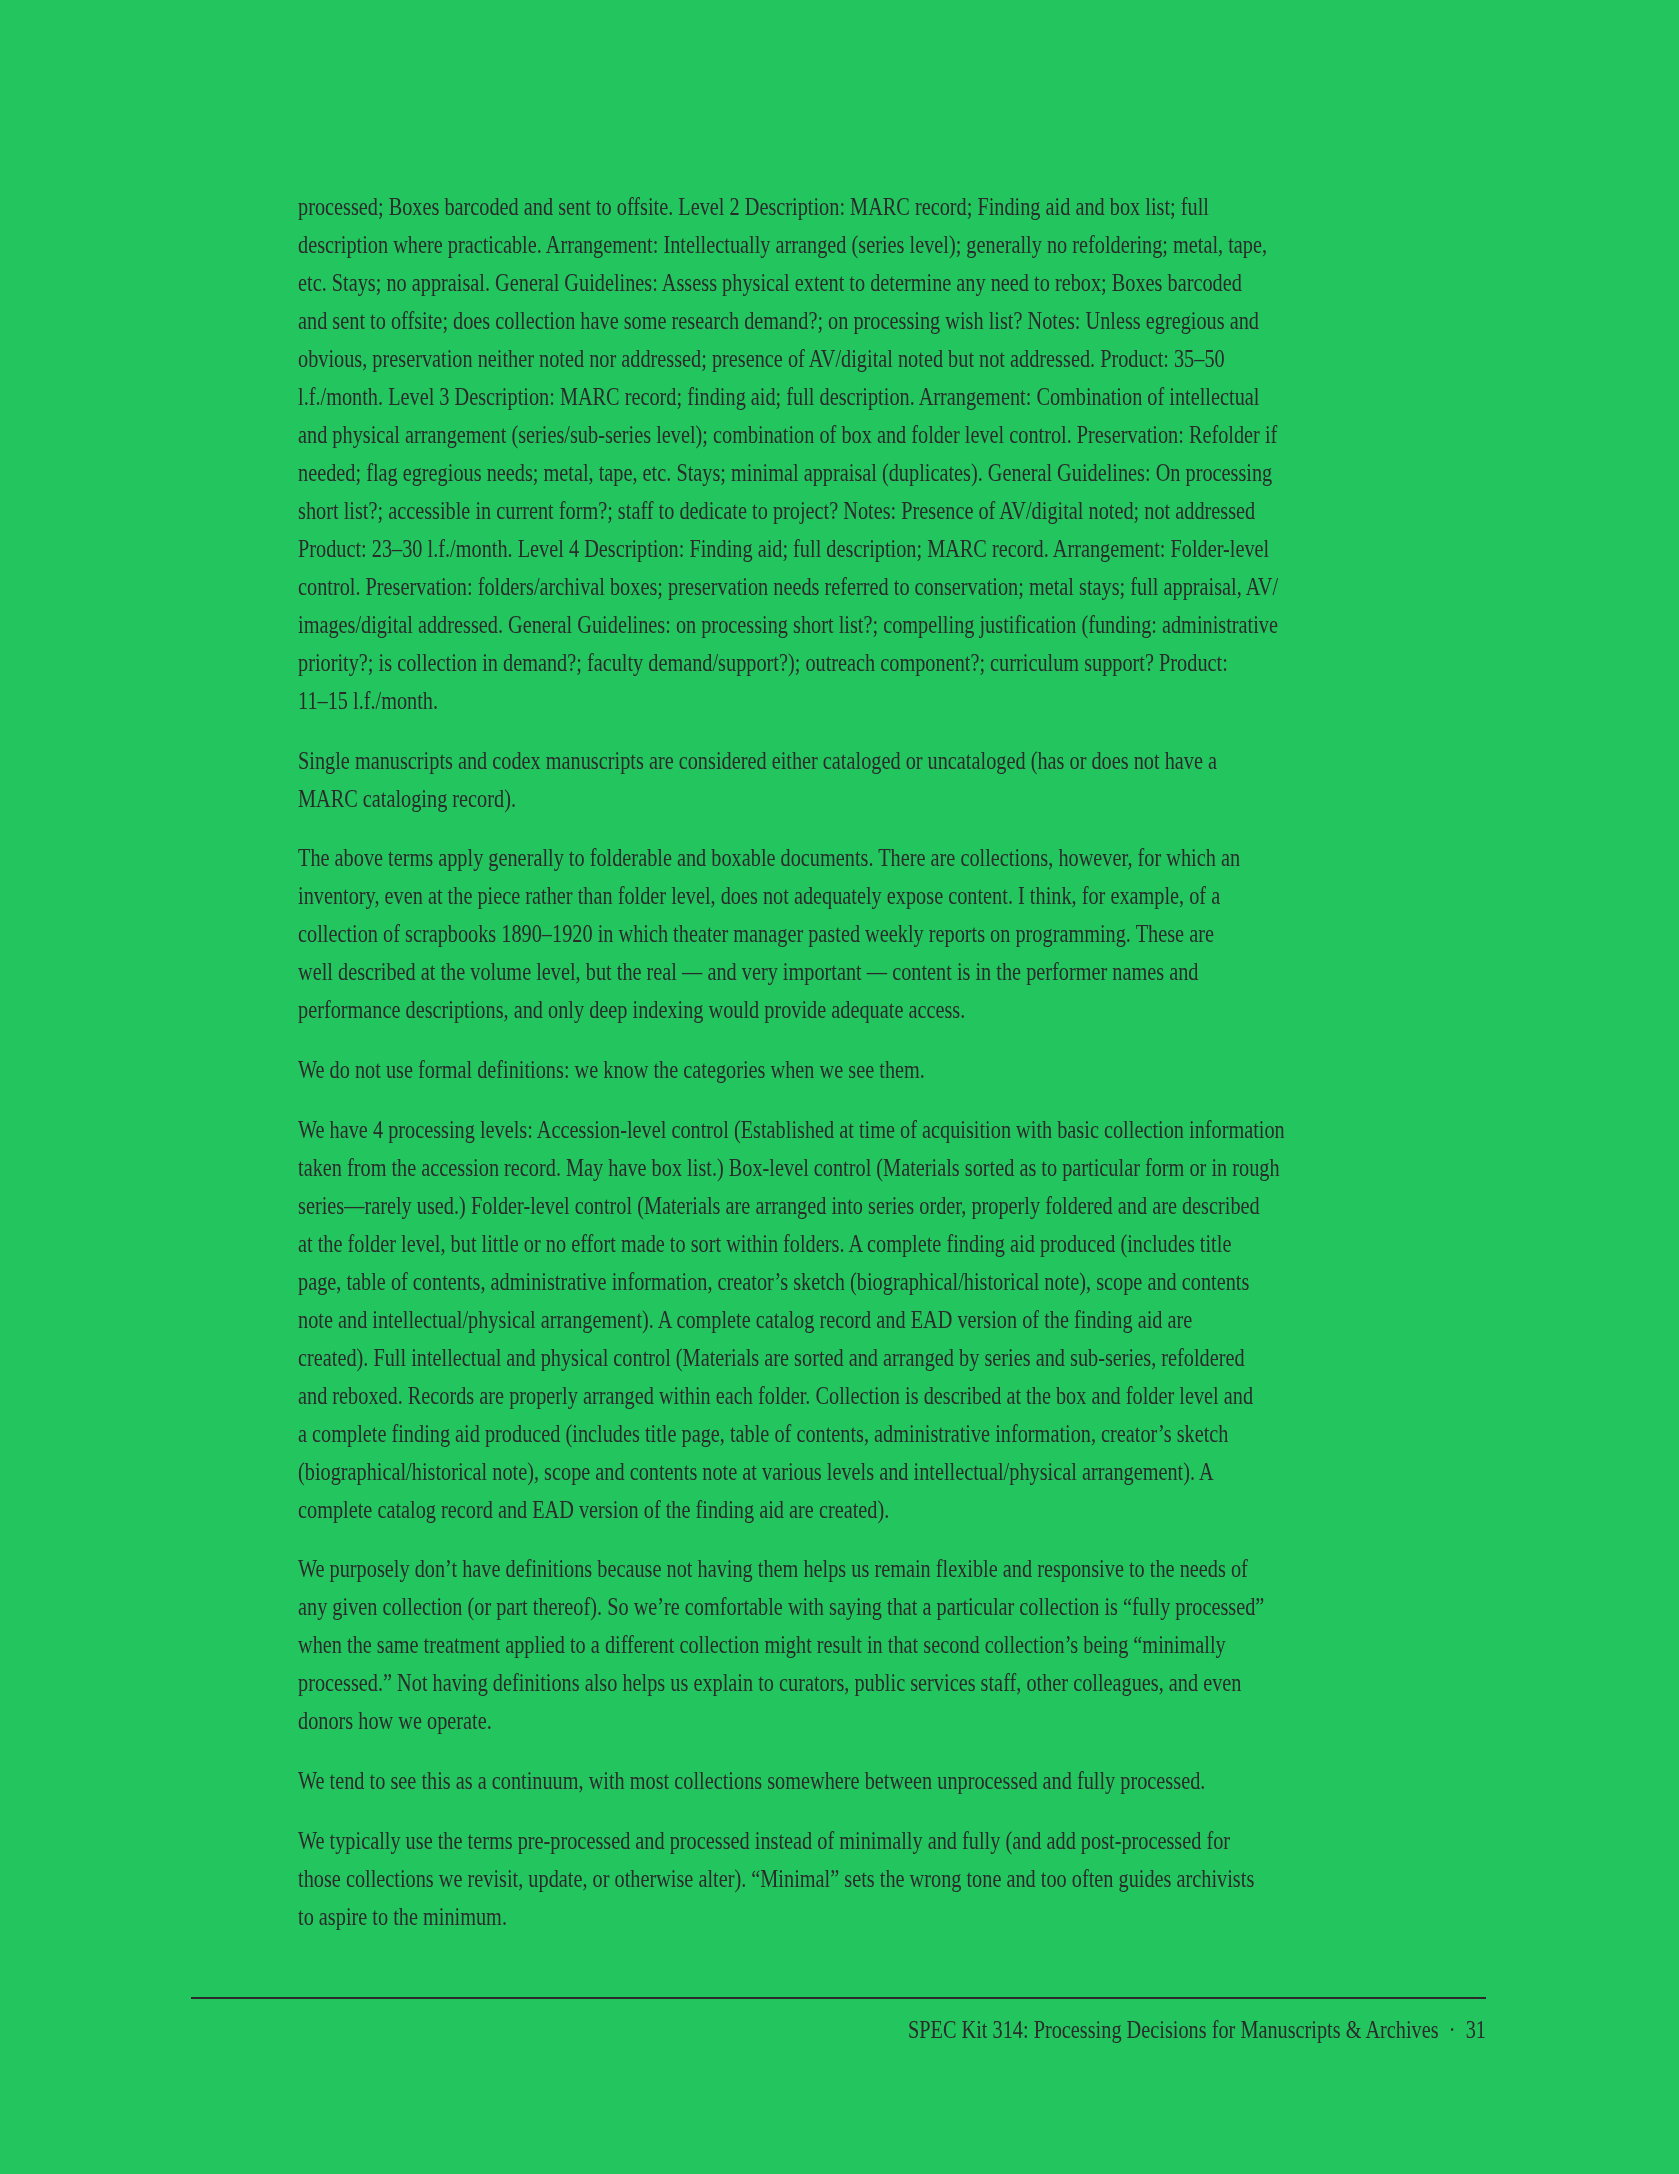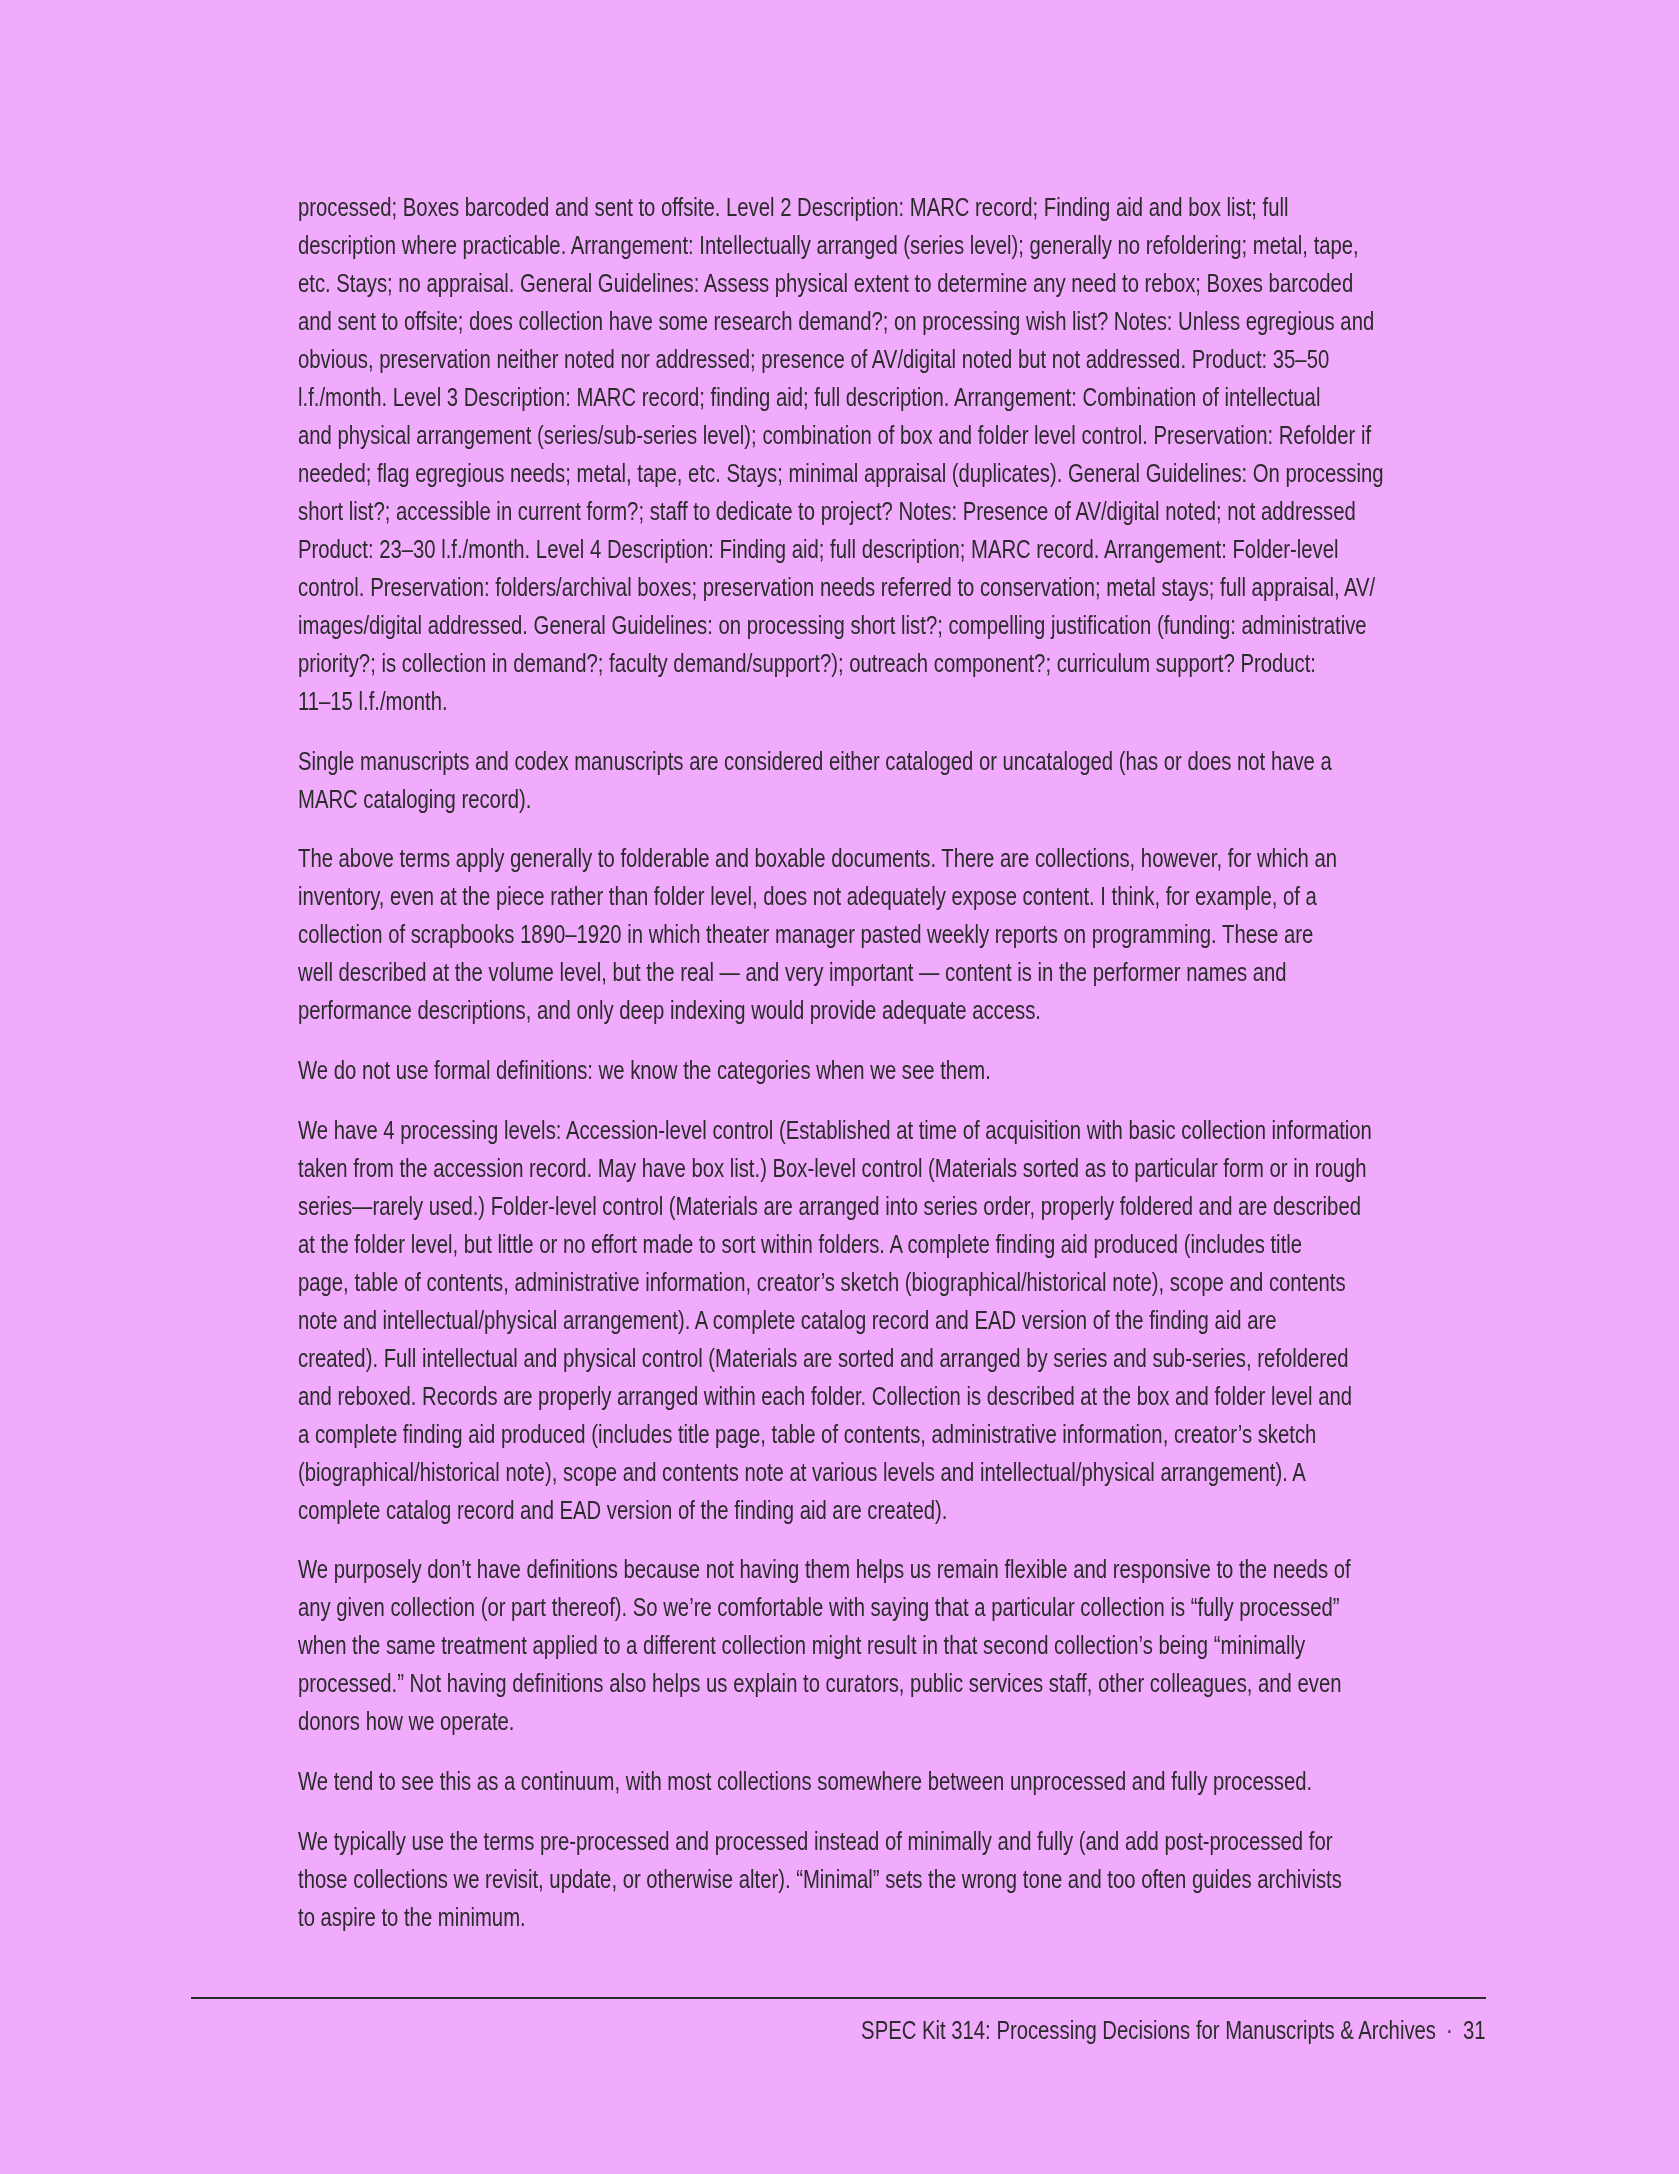--- a/index.html
+++ b/index.html
@@ -4,23 +4,23 @@
 <style>
   html, body {
     margin: 0;
     padding: 0;
     background: #ffffff;
   }
   .page {
     position: relative;
     width: 1680px;
     height: 2174px;
-    background: #f0abfc;
+    background: #22c55e;
     overflow: hidden;
-    font-family: Liberation Sans, sans-serif;
+    font-family: Liberation Serif, serif;
   }
   .text-block {
     position: absolute;
     left: 298px;
     top: 188px;
     width: 1525px;
     transform: scaleX(0.78);
     transform-origin: 0 0;
     color: #2b2b2b;
   }

